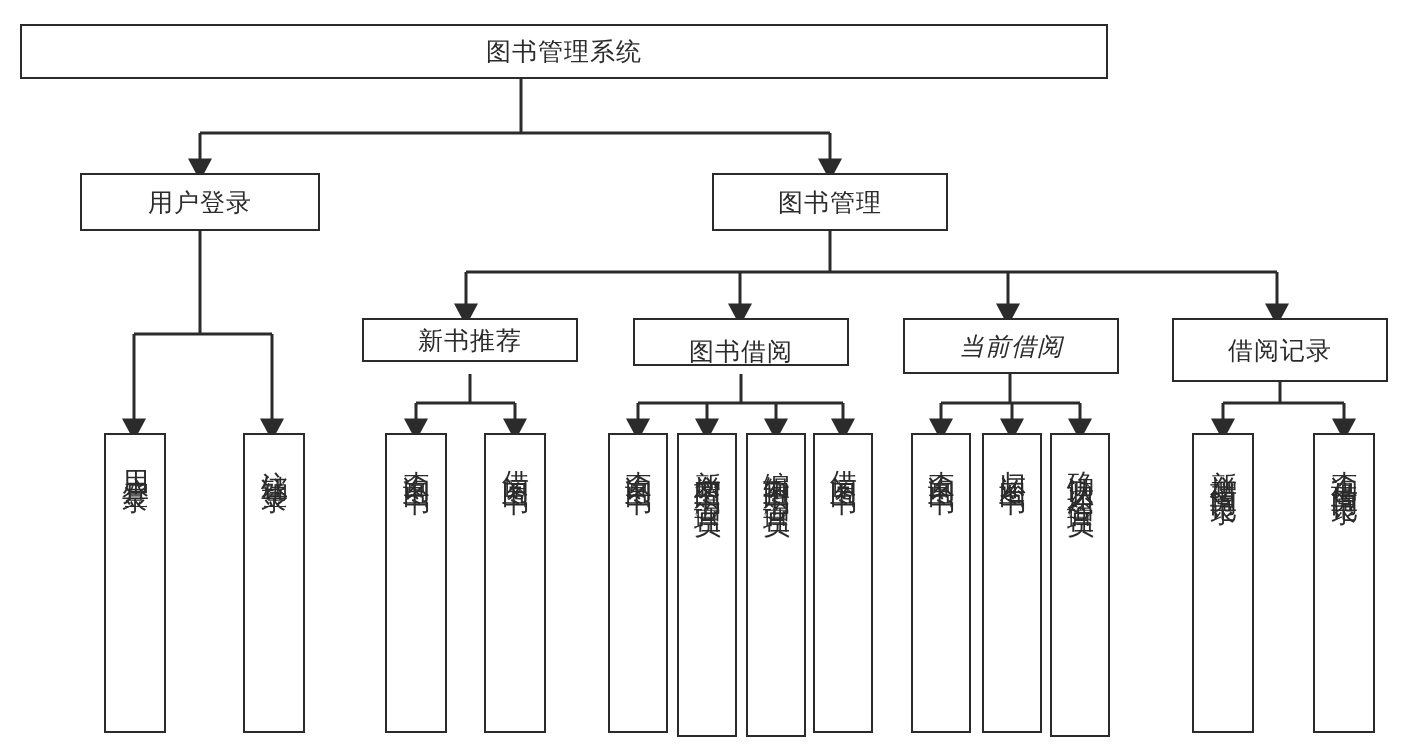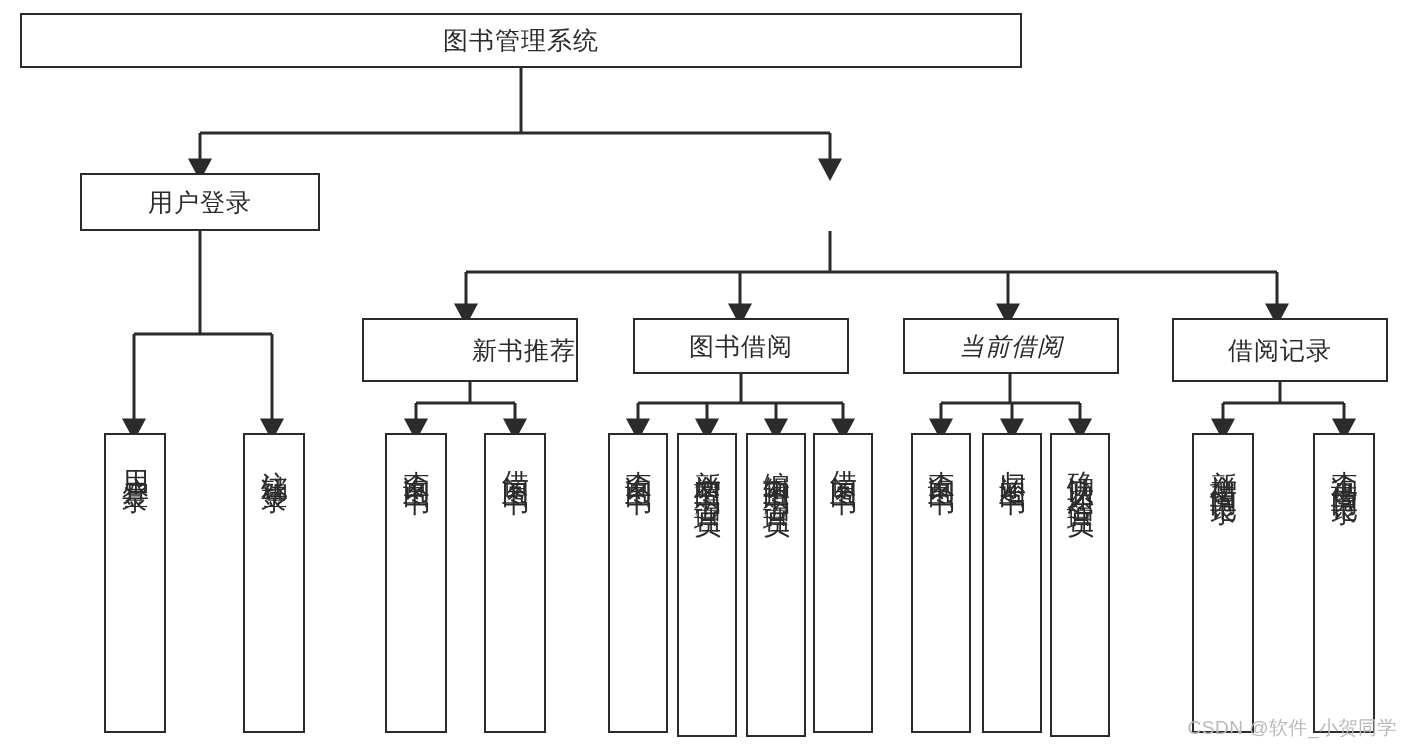--- a/index.html
+++ b/index.html
@@ -92,32 +92,35 @@
       <path d="M1012,403 L1012,425" marker-end="url(#arrow)"></path>
       <path d="M1080,403 L1080,425" marker-end="url(#arrow)"></path>
 
       <path d="M1280,374 L1280,403"></path>
       <path d="M1223,403 L1344,403"></path>
       <path d="M1223,403 L1223,425" marker-end="url(#arrow)"></path>
       <path d="M1344,403 L1344,425" marker-end="url(#arrow)"></path>
     </g>
   </svg>
 
-  <div class="node h root" style="left: 20px; top: 13px; width: 1002px; height: 55px;">
+  <div class="node h root" style="left: 20px; top: 24px; width: 1088px; height: 55px;">
     <span class="lbl">图书管理系统</span>
   </div>
 
   <div class="node h" style="left: 80px; top: 173px; width: 240px; height: 58px;">
     <span class="lbl">用户登录</span>
   </div>
+  <div class="node h" style="left: 712px; top: 173px; width: 236px; height: 58px;">
+    <span class="lbl">图书管理</span>
+  </div>
 
-  <div class="node h" style="left: 362px; top: 318px; width: 216px; height: 64px; justify-content: flex-end;">
+  <div class="node h" style="left: 362px; top: 318px; width: 216px; height: 44px;">
     <span class="lbl">新书推荐</span>
   </div>
-  <div class="node h" style="left: 633px; top: 318px; width: 216px; height: 56px;">
+  <div class="node h" style="left: 633px; top: 318px; width: 216px; height: 48px; align-items: flex-end;">
     <span class="lbl">图书借阅</span>
   </div>
   <div class="node h" style="left: 903px; top: 318px; width: 216px; height: 56px; font-style: italic;">
     <span class="lbl">当前借阅</span>
   </div>
   <div class="node h" style="left: 1172px; top: 318px; width: 216px; height: 64px;">
     <span class="lbl">借阅记录</span>
   </div>
 
   <div class="node v" style="left: 104px; top: 433px; width: 62px; height: 300px;">
@@ -153,15 +156,14 @@
   <div class="node v" style="left: 1050px; top: 433px; width: 60px; height: 304px;">
     <span class="lbl">确认归还（管理员）</span>
   </div>
   <div class="node v" style="left: 1192px; top: 433px; width: 62px; height: 300px;">
     <span class="lbl">新增借阅记录</span>
   </div>
   <div class="node v" style="left: 1313px; top: 433px; width: 62px; height: 300px;">
     <span class="lbl">查询借阅记录</span>
   </div>
 
-  <div id="watermark">CSDN @软件_小贺同学</div>
 
 </div>
 
 </body></html>

